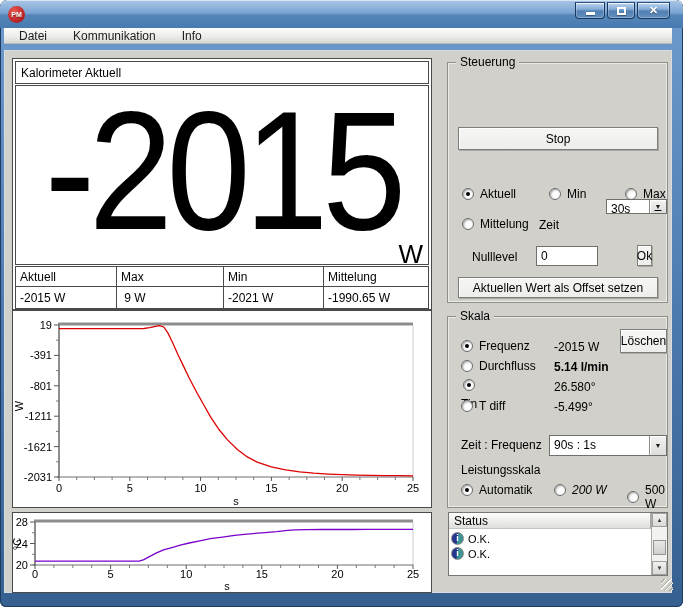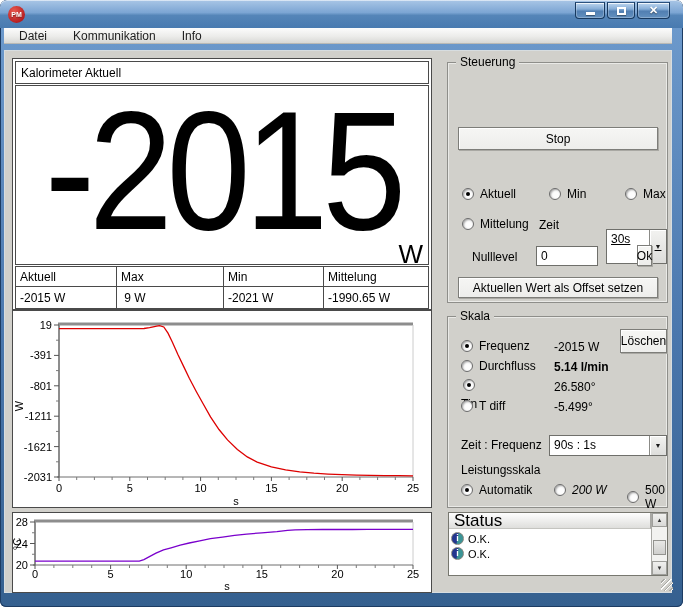--- a/index.html
+++ b/index.html
@@ -83,21 +83,21 @@
     display:flex; align-items:center; justify-content:center; font-size:7px; color:#1a1a1a; }
 
   .tinput { position:absolute; background:#fff; border:1px solid #6f6f6b; font:12px "Liberation Sans",sans-serif; padding:1px 4px; }
 
   .slabel { position:absolute; white-space:nowrap; }
 
   
   .statusbox { position:absolute; background:#fff; border:1px solid #77776f; }
   .statushdr { position:absolute; left:0; top:0; width:202px; height:16px;
     background:linear-gradient(180deg,#fefefe,#dededc); border-right:1px solid #a7a7a3;
-    border-bottom:1px solid #c4c4c0; display:flex; align-items:center; padding-left:5px; font-size:17px; }
+    border-bottom:1px solid #c4c4c0; display:flex; align-items:center; padding-left:5px; font-size:12px; }
   .statusrow { position:absolute; left:2px; display:flex; align-items:center; gap:4px; height:15px; font-size:11px; }
   .sicon { width:13px; height:13px; border-radius:50%;
     background:linear-gradient(100deg,#24368f 46%,#3b9496 54%);
     border:1px solid #85857d; color:#fff; font-size:9px; font-weight:bold;
     display:flex; align-items:center; justify-content:center; line-height:1; }
   .sb { position:absolute; right:0; top:0; width:16px; height:62px; background:#f2f2f0; border-left:1px solid #aaaaa6; }
   .sb-btn { position:absolute; left:0; width:15px; height:14px;
     background:linear-gradient(180deg,#f0f0ee,#d9d9d7); border:1px solid #9e9e9a;
     display:flex; align-items:center; justify-content:center; font-size:6px; color:#333; }
   .sb-thumb { position:absolute; left:1px; top:27px; width:13px; height:15px;
@@ -275,21 +275,21 @@
       <div class="radiorow" style="left:177px; top:124px;">
         <span class="radio"></span>
         <span>Max</span>
       </div>
 
       <div class="radiorow" style="left:14px; top:154px;">
         <span class="radio"></span>
         <span>Mittelung</span>
       </div>
       <div class="slabel" style="left:91px; top:155px;">Zeit</div>
-      <div class="combo" style="left:158px; top:166px; width:61px; height:35px;text-decoration:underline;">
+      <div class="combo" style="left:158px; top:136px; width:61px; height:15px;text-decoration:underline;">
         <span class="val">30s</span>
         <span class="dd">▼</span>
       </div>
 
       <div class="slabel" style="left:24px; top:187px;">Nulllevel</div>
       <input class="tinput" style="left: 88px; top: 183px; width: 62px; height: 20px;" value="0">
       <div class="btn" style="left:189px; top:182px; width:15px; height:21px;">
         <span>Ok</span>
       </div>
 

